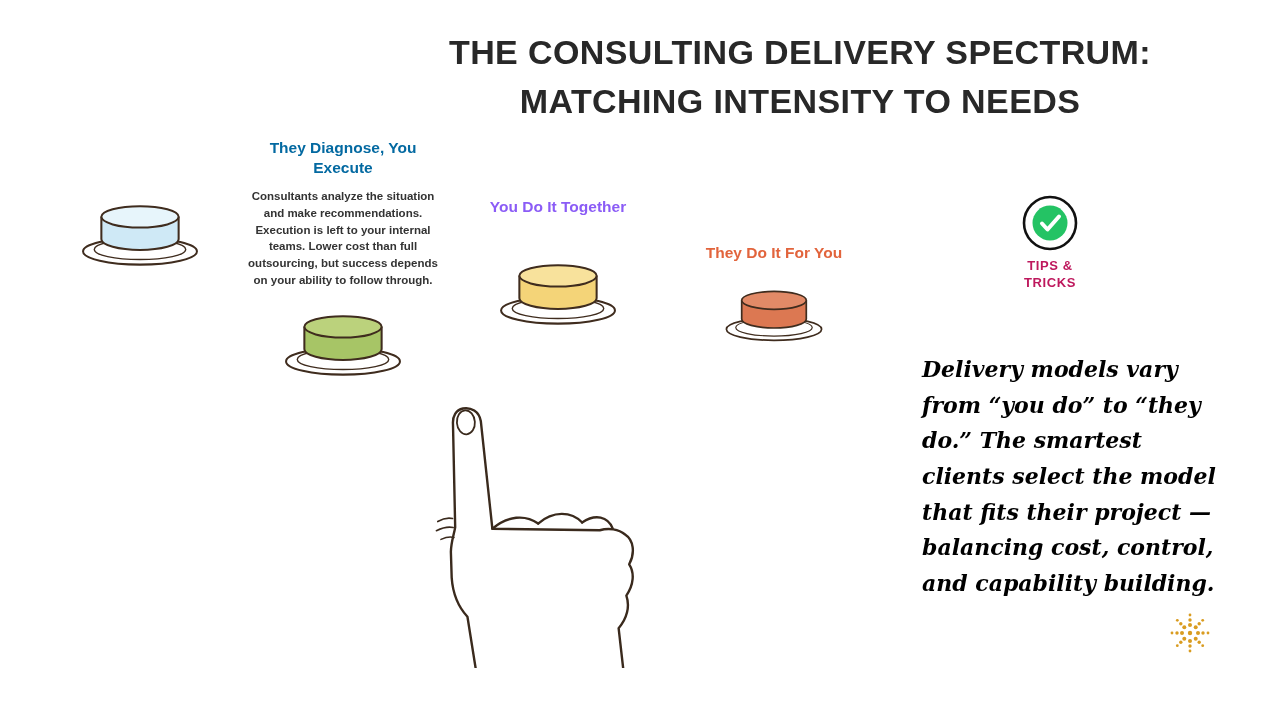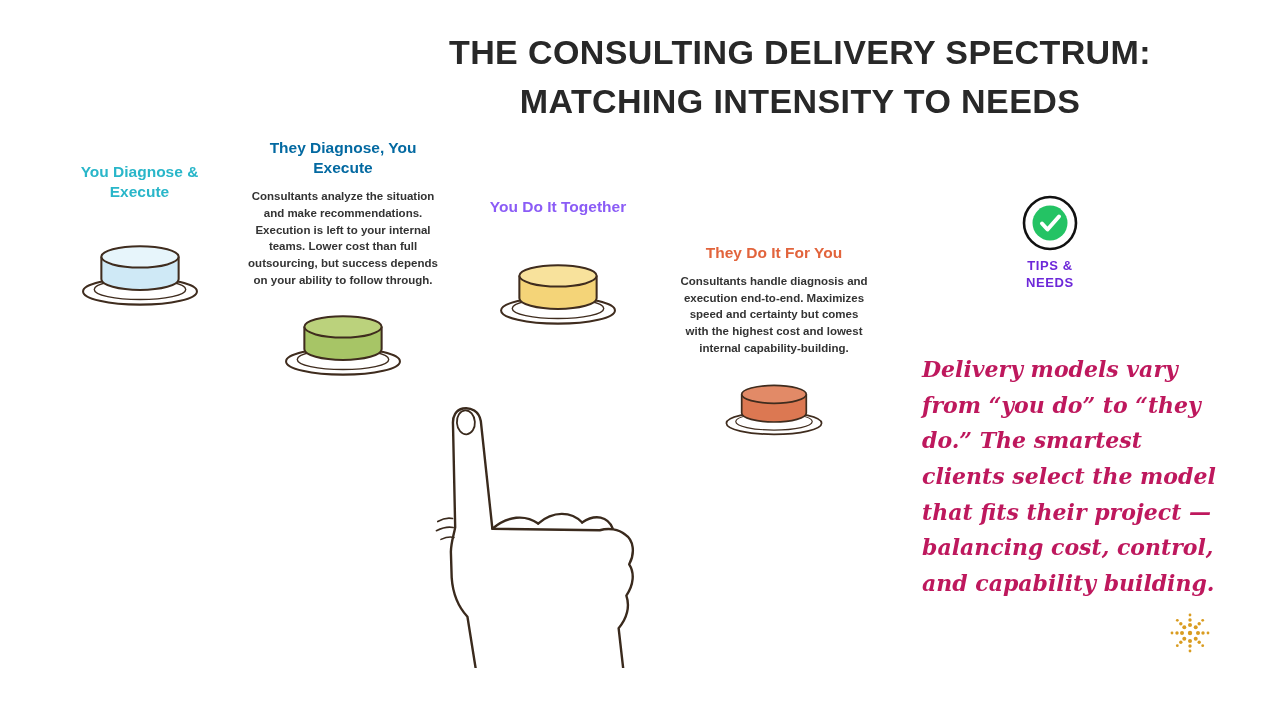--- a/index.html
+++ b/index.html
@@ -24,21 +24,21 @@
   .col-1 .button-wrap{margin-top:22px;}
   .col-2 .button-wrap{margin-top:6px;}
   .col-3 .button-wrap{margin-top:26px;}
   .col-4 .button-wrap{margin-top:10px;}
   .button{width:122px;height:84px;}
   .col-4 .button{width:102px;height:70px;}
   
   .hand{position:absolute;left:416px;top:400px;transform:rotate(-4deg);transform-origin:40px 10px;}
   
   .tips-badge{position:absolute;left:1013px;top:194px;width:74px;text-align:center;}
-  .tips-text{margin-top:2px;font-size:13px;font-weight:bold;color:#6d28d9;letter-spacing:0.6px;line-height:1.3;}
+  .tips-text{margin-top:2px;font-size:13px;font-weight:bold;color:#be185d;letter-spacing:0.6px;line-height:1.3;}
   .tips-text span{display:block;}
   
   .quote{
     position:absolute;left:922px;top:352px;width:302px;
     font-family:"DejaVu Serif",serif;font-style:italic;font-weight:bold;
     font-size:22px;line-height:1.62;color:#1f7e85;
   }
   
   .logo{position:absolute;left:1112px;top:610px;width:156px;text-align:center;}
   .logo-text{margin-top:2px;font-size:23px;font-weight:bold;color:#1d2b4c;letter-spacing:0.5px;}
@@ -47,21 +47,20 @@
 <body>
 
 <div class="canvas">
 
   <div class="title">
     <div>THE CONSULTING DELIVERY SPECTRUM:</div>
     <div>MATCHING INTENSITY TO NEEDS</div>
   </div>
 
   <div class="col col-1">
-    <h2 style="color: rgb(41, 182, 201);">You Diagnose &amp; Execute</h2>
     <div class="button-wrap">
       <svg class="button" viewBox="0 0 120 82">
         <ellipse cx="60" cy="66" rx="56" ry="13" fill="#ffffff" stroke="#3f2c1e" stroke-width="2"></ellipse>
         <ellipse cx="60" cy="64" rx="45" ry="10" fill="#ffffff" stroke="#3f2c1e" stroke-width="1.4"></ellipse>
         <path d="M22 32 L22 54 A38 10.5 0 0 0 98 54 L98 32" stroke="#3f2c1e" stroke-width="2" fill="#cfe9f6"></path>
         <ellipse cx="60" cy="32" rx="38" ry="10.5" stroke="#3f2c1e" stroke-width="2" fill="#e7f5fb"></ellipse>
       </svg>
     </div>
   </div>
 
@@ -85,21 +84,20 @@
         <ellipse cx="60" cy="66" rx="56" ry="13" fill="#ffffff" stroke="#3f2c1e" stroke-width="2"></ellipse>
         <ellipse cx="60" cy="64" rx="45" ry="10" fill="#ffffff" stroke="#3f2c1e" stroke-width="1.4"></ellipse>
         <path d="M22 32 L22 54 A38 10.5 0 0 0 98 54 L98 32" stroke="#3f2c1e" stroke-width="2" fill="#f4d478"></path>
         <ellipse cx="60" cy="32" rx="38" ry="10.5" stroke="#3f2c1e" stroke-width="2" fill="#f8e29c"></ellipse>
       </svg>
     </div>
   </div>
 
   <div class="col col-4">
     <h2 style="color: rgb(226, 100, 60); margin-top: 28px;">They Do It For You</h2>
-    <p>Consultants handle diagnosis and execution end-to-end. Maximizes speed and certainty but comes with the highest cost and lowest internal capability-building.</p>
     <div class="button-wrap">
       <svg class="button" viewBox="0 0 120 82">
         <ellipse cx="60" cy="66" rx="56" ry="13" fill="#ffffff" stroke="#3f2c1e" stroke-width="2"></ellipse>
         <ellipse cx="60" cy="64" rx="45" ry="10" fill="#ffffff" stroke="#3f2c1e" stroke-width="1.4"></ellipse>
         <path d="M22 32 L22 54 A38 10.5 0 0 0 98 54 L98 32" stroke="#3f2c1e" stroke-width="2" fill="#dc7852"></path>
         <ellipse cx="60" cy="32" rx="38" ry="10.5" stroke="#3f2c1e" stroke-width="2" fill="#e28a67"></ellipse>
       </svg>
     </div>
   </div>
 
@@ -115,25 +113,25 @@
   </svg>
 
   <div class="tips-badge">
     <svg width="58" height="58" viewBox="0 0 58 58">
       <circle cx="29" cy="29" r="26" fill="none" stroke="#111111" stroke-width="2.6"></circle>
       <circle cx="29" cy="29" r="17.5" fill="#24c364"></circle>
       <path d="M21 29.5 L26.5 35.5 L38 22.5" fill="none" stroke="#ffffff" stroke-width="4" stroke-linecap="round" stroke-linejoin="round"></path>
     </svg>
     <div class="tips-text">
       <span>TIPS &amp;</span>
-      <span>NEEDS</span>
+      <span>TRICKS</span>
     </div>
   </div>
 
-  <div class="quote" style="color: #be185d;">Delivery models vary from “you do” to “they do.” The smartest clients select the model that fits their project — balancing cost, control, and capability building.</div>
+  <div class="quote" style="color: #000000;">Delivery models vary from “you do” to “they do.” The smartest clients select the model that fits their project — balancing cost, control, and capability building.</div>
 
   <div class="logo">
     <svg width="46" height="46" viewBox="0 0 46 46">
       <g fill="#d99c20">
         <circle cx="23" cy="23" r="2.2"></circle>
         <circle cx="31" cy="23" r="2"></circle>
           <circle cx="28.7" cy="28.7" r="2"></circle>
           <circle cx="23" cy="31" r="2"></circle>
           <circle cx="17.3" cy="28.7" r="2"></circle>
           <circle cx="15" cy="23" r="2"></circle>

